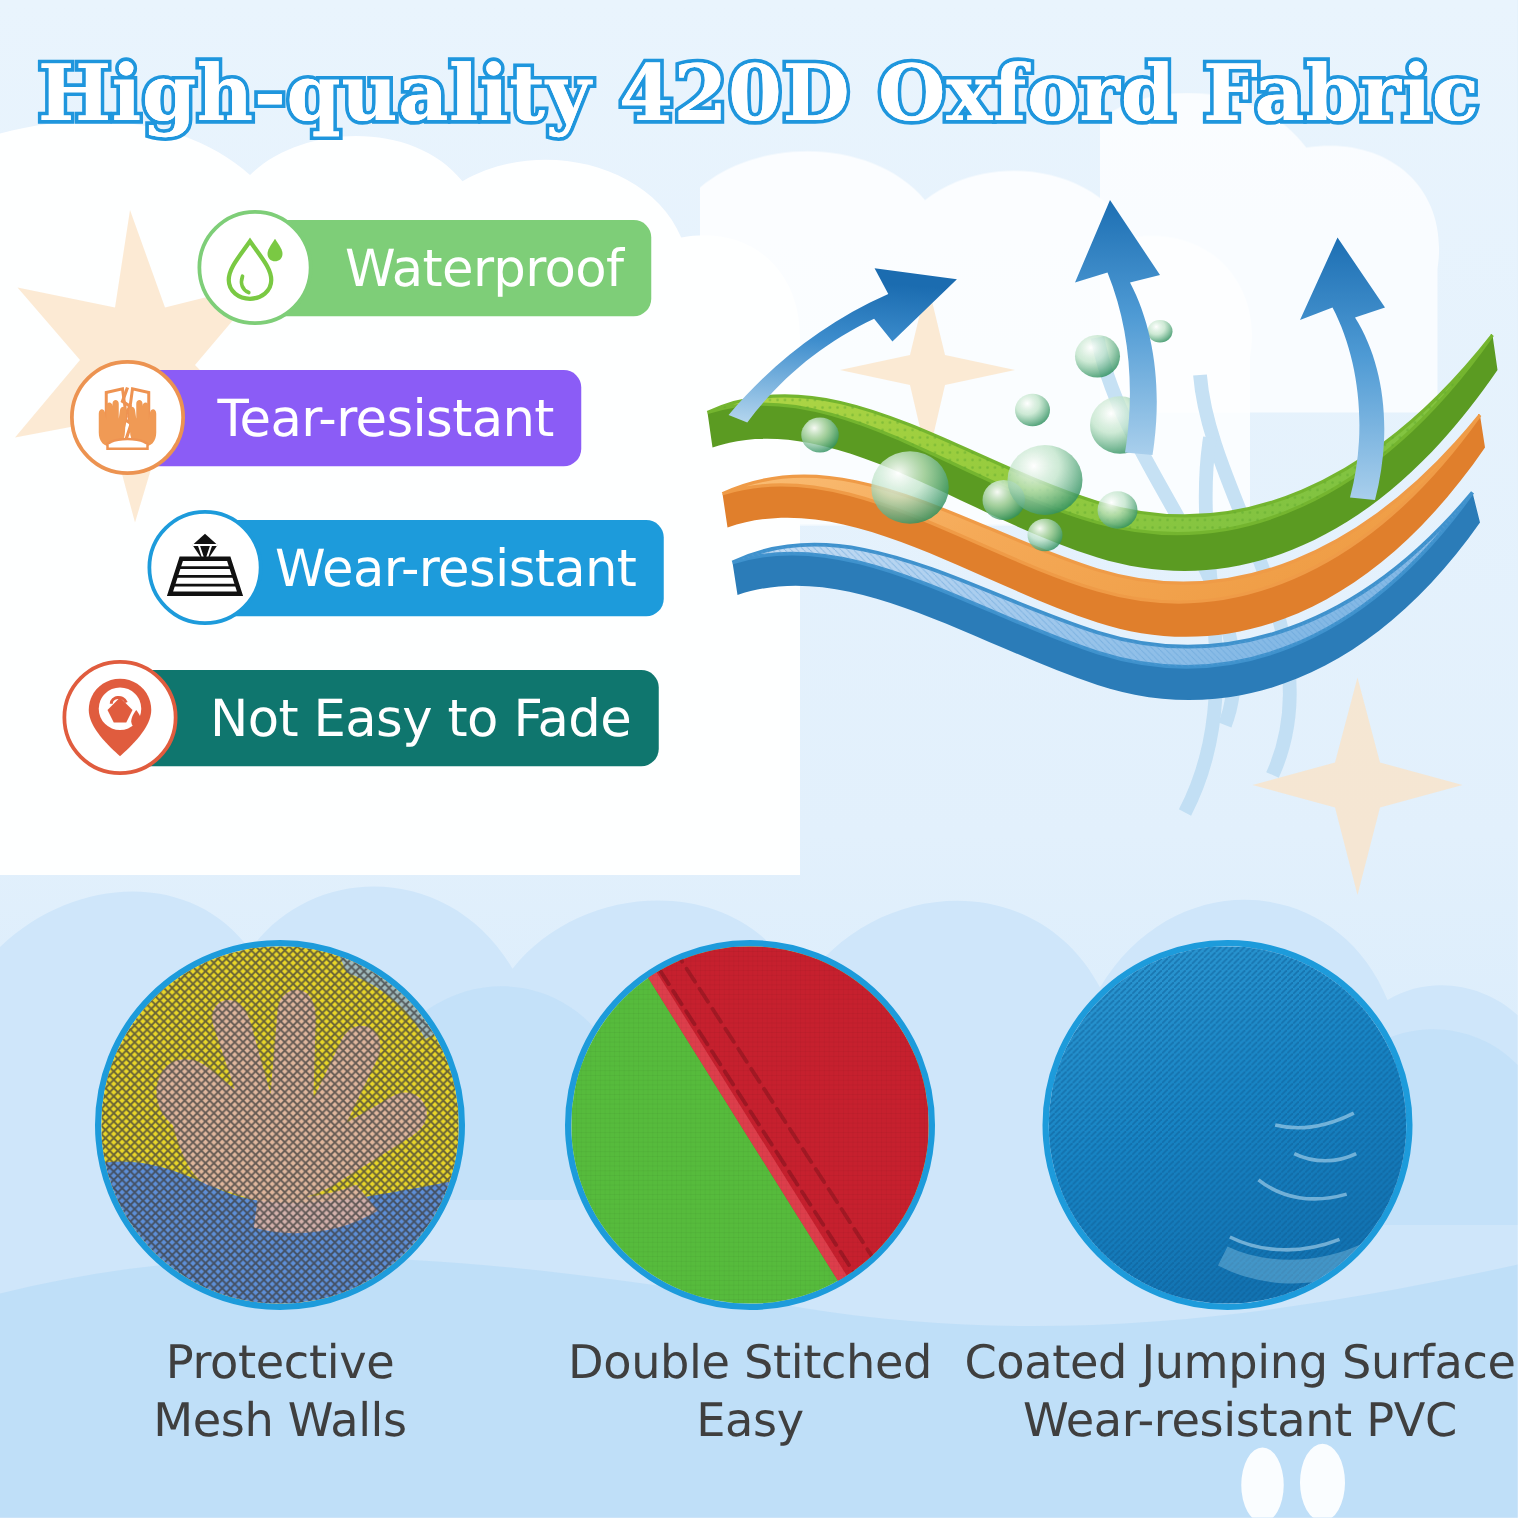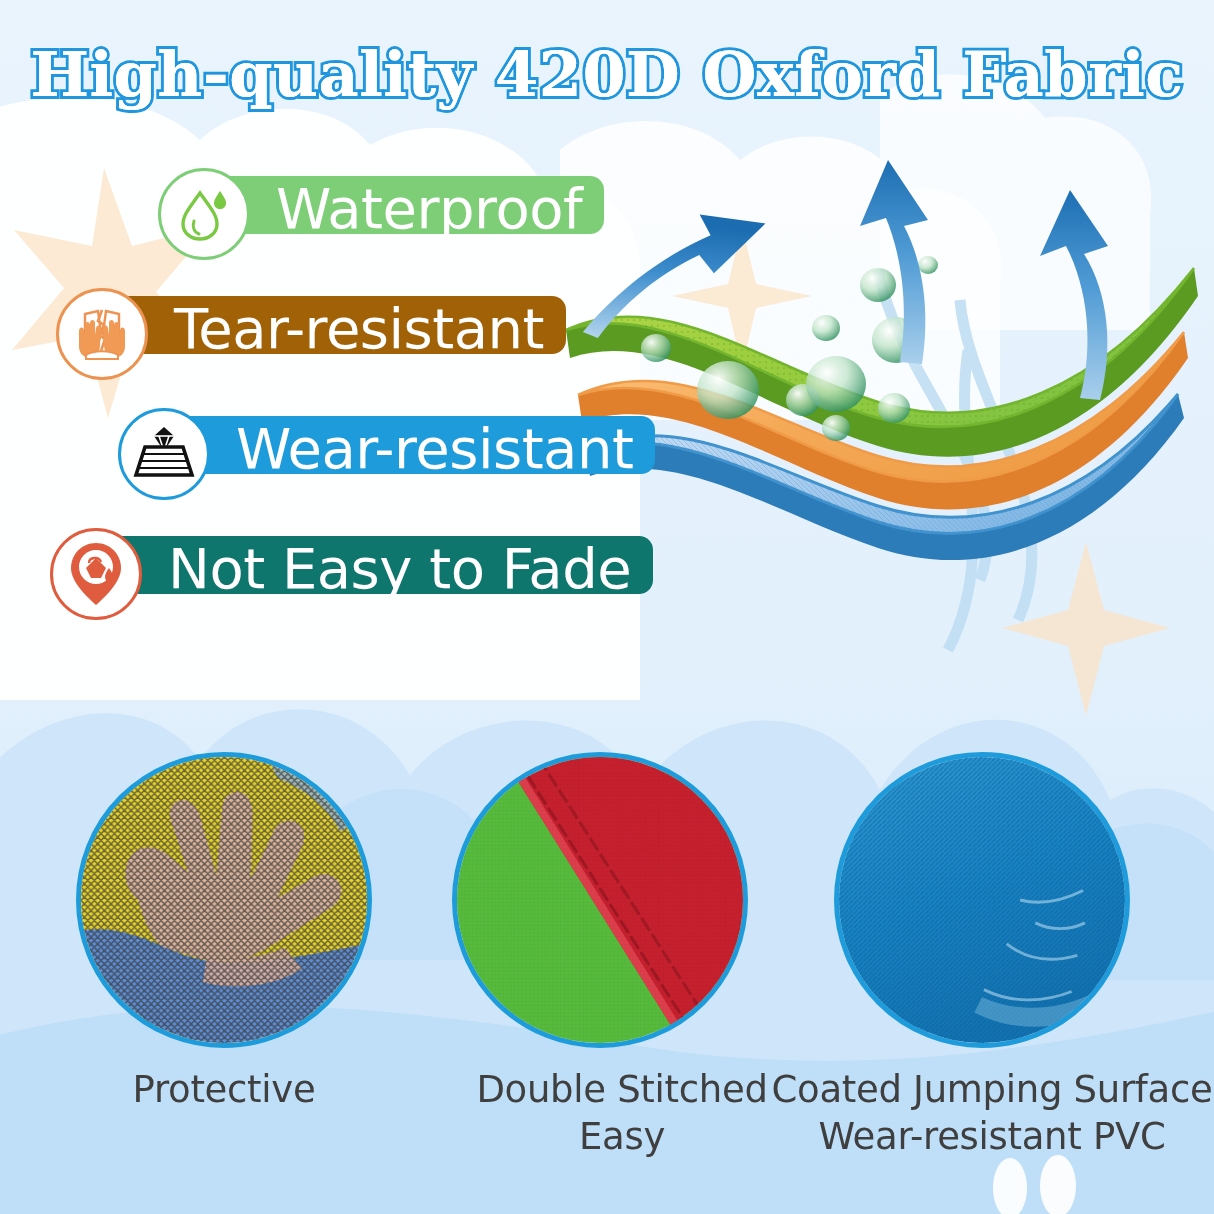--- a/index.html
+++ b/index.html
@@ -35,43 +35,43 @@
     color:#ffffff;-webkit-text-stroke:0;
     font-family:"DejaVu Serif", serif;font-weight:bold;font-size:62px;
     letter-spacing:0.5px;line-height:1.05;white-space:nowrap;pointer-events:none;
   }
   .title-stack{position:relative;display:inline-block;}
 
   
   .features{position:absolute;left:0;top:168px;width:600px;z-index:30;}
   .feature{position:relative;height:92px;margin-bottom:28px;}
   .feature .pill{
-    position:absolute;top:8px;height:58px;border-radius:14px;
-    display:flex;align-items:flex-start;
-    color:#ffffff;font-size:56px;letter-spacing:-0.5px;
+    position:absolute;top:8px;height:77px;border-radius:14px;
+    display:flex;align-items:center;
+    color:#ffffff;font-size:41px;letter-spacing:-0.5px;
     font-family:"DejaVu Sans", sans-serif;
     padding-left:72px;padding-right:22px;white-space:nowrap;
     box-sizing:border-box;
   }
   .feature .ico{
     position:absolute;top:0;width:92px;height:92px;border-radius:50%;
     background:#ffffff;box-sizing:border-box;
     display:flex;align-items:center;justify-content:center;z-index:2;
   }
   .feature .ico svg{display:block;}
 
   
   .f-water .ico{left:158px;border:3px solid #7ece78;}
   .f-water .pill{left:204px;background:#7ece78;}
 
   .f-tear .ico{left:56px;border:3px solid #ec9351;}
-  .f-tear .pill{left:102px;background:#a16207;}
+  .f-tear .pill{left:102px;background:#8b5cf6;}
 
   .f-wear .ico{left:118px;border:3px solid #1d9bdb;}
-  .f-wear .pill{left:164px;background:#1d9bdb;}
+  .f-wear .pill{left:148px;background:#1d9bdb;}
 
   .f-fade .ico{left:50px;border:3px solid #e05c3e;}
   .f-fade .pill{left:96px;background:#0f766e;}
 
   
   .fabric{position:absolute;left:548px;top:150px;width:666px;height:520px;z-index:20;}
   .fabric svg{display:block;}
 
   
   .circles{position:absolute;left:0;top:740px;width:1214px;height:340px;z-index:30;}
@@ -85,21 +85,21 @@
   .circ svg{display:block;width:100%;height:100%;}
 
   
   .captions{position:absolute;left:0;top:1066px;width:1214px;height:110px;z-index:30;}
   .cap{
     position:absolute;text-align:center;color:#3f3f3f;
     font-family:"DejaVu Sans", sans-serif;
     font-size:37px;line-height:1.28;letter-spacing:-0.3px;
   }
   .cap1{left:46px;width:356px;}
-  .cap2{left:442px;width:360px;}
+  .cap2{left:420px;width:360px;}
   .cap3{left:770px;width:444px;}
 </style>
 </head>
 <body>
 
 <div id="stage">
 
   <svg class="bg-svg" viewBox="0 0 1214 1214">
     <defs>
       <linearGradient id="bgGrad" x1="0" y1="0" x2="0" y2="1">
@@ -404,20 +404,21 @@
           <path d="M206 174 C 222 182, 242 182, 258 174"></path>
         </g>
         <path d="M150 252 C 184 268, 228 266, 262 250 L 270 268 C 230 288, 180 288, 142 268 Z" fill="#9fd4ef" opacity="0.35"></path>
       </svg>
     </div>
   </div>
 
   <div class="captions">
     <div class="cap cap1">
       <div>Protective</div>
+      <div>Mesh Walls</div>
     </div>
     <div class="cap cap2">
       <div>Double Stitched</div>
       <div>Easy</div>
     </div>
     <div class="cap cap3">
       <div>Coated Jumping Surface</div>
       <div>Wear-resistant PVC</div>
     </div>
   </div>

